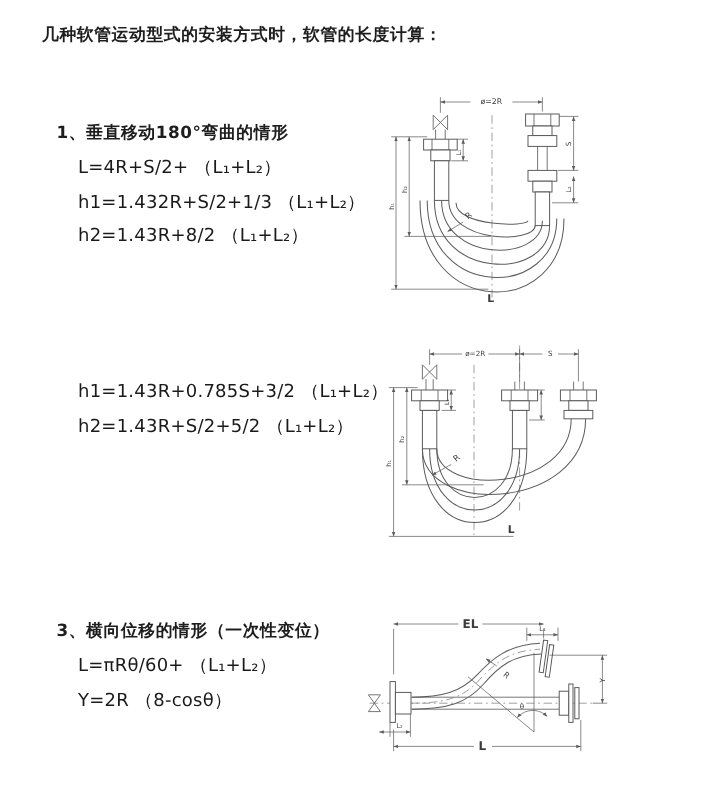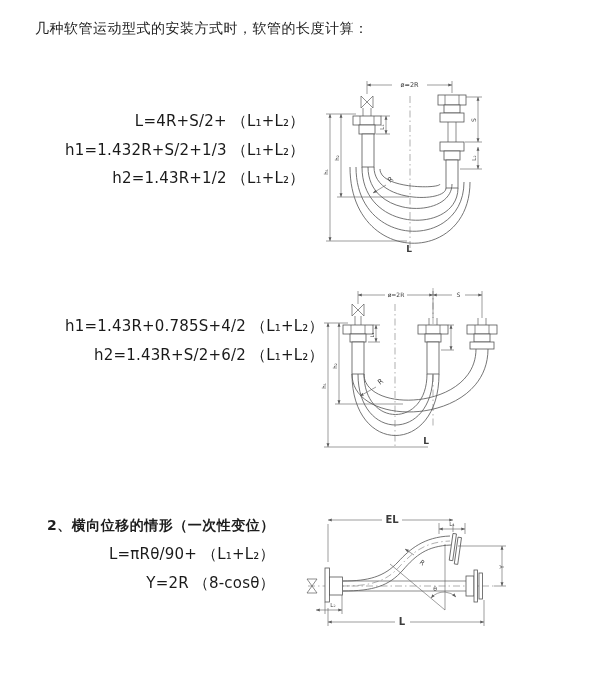--- a/index.html
+++ b/index.html
@@ -1,58 +1,59 @@
 <!DOCTYPE html>
 <html><head>
 <meta charset="utf-8">
 <style>
   html,body{margin:0;padding:0;background:#fff;}
   .page{position:relative;width:600px;height:675px;background:#fff;overflow:hidden;
         font-family:"DejaVu Sans","Liberation Sans",sans-serif;color:#1e1e1e;}
-  .title{position:absolute;left:35px;top:20px;font-size:14px;font-weight:normal;letter-spacing:.5px;}
+  .title{position:absolute;left:35px;top:20px;font-size:14px;font-weight:bold;letter-spacing:.5px;}
   .section{position:absolute;left:47px;}
   .sec1{top:102px;} .sec2{top:307px;} .sec3{top:517px;}
   .heading{font-size:14px;font-weight:bold;letter-spacing:.5px;white-space:nowrap;}
   .formulas{margin-top:5px;padding-left:18px;font-size:15px;line-height:28.5px;
-            letter-spacing:.2px;color:#1a1a1a;white-space:nowrap;text-align:right;}
+            letter-spacing:.2px;color:#1a1a1a;white-space:nowrap;}
   .diag{position:absolute;}
   .d1{left:310px;top:70px;} .d2{left:310px;top:280px;} .d3{left:298px;top:498px;}
   svg text{fill:#3c3c3c;font-family:"DejaVu Sans","Liberation Sans",sans-serif;}
   .ln{stroke:#5c5c5c;stroke-width:.7;fill:none;}
   .hose{stroke:#5c5c5c;stroke-width:.85;fill:none;}
   .cl{stroke:#7a7a7a;stroke-width:.6;fill:none;stroke-dasharray:7 3 1.5 3;}
   .fl{stroke:#555;stroke-width:.8;fill:#fff;}
   .dim{stroke:#5c5c5c;stroke-width:.6;fill:none;}
 </style>
 </head>
 <body>
 
 <div class="page">
 
   <div class="title">几种软管运动型式的安装方式时，软管的长度计算：</div>
 
   <div class="section sec1">
+    <div class="heading">1、垂直移动180°弯曲的情形</div>
     <div class="formulas">
       <div>L=4R+S/2+ （L₁+L₂）</div>
       <div>h1=1.432R+S/2+1/3 （L₁+L₂）</div>
-      <div>h2=1.43R+1/2 （L₁+L₂）</div>
+      <div>h2=1.43R+8/2 （L₁+L₂）</div>
     </div>
   </div>
 
   <div class="section sec2">
     <div class="formulas">
-      <div>h1=1.43R+0.785S+4/2 （L₁+L₂）</div>
-      <div>h2=1.43R+S/2+6/2 （L₁+L₂）</div>
+      <div>h1=1.43R+0.785S+3/2 （L₁+L₂）</div>
+      <div>h2=1.43R+S/2+5/2 （L₁+L₂）</div>
     </div>
   </div>
 
   <div class="section sec3">
-    <div class="heading">2、横向位移的情形（一次性变位）</div>
+    <div class="heading">3、横向位移的情形（一次性变位）</div>
     <div class="formulas">
-      <div>L=πRθ/90+ （L₁+L₂）</div>
+      <div>L=πRθ/60+ （L₁+L₂）</div>
       <div>Y=2R （8-cosθ）</div>
     </div>
   </div>
 
   <svg class="diag d1" width="245" height="195" viewBox="0 0 245 195">
     <defs>
       <marker id="ar1" viewBox="0 0 10 10" refX="9" refY="5" markerWidth="7" markerHeight="7" orient="auto-start-reverse">
         <path d="M0 1.5 L9 5 L0 8.5 z" fill="#5c5c5c"></path>
       </marker>
       <pattern id="ht1" width="3" height="3" patternUnits="userSpaceOnUse">

